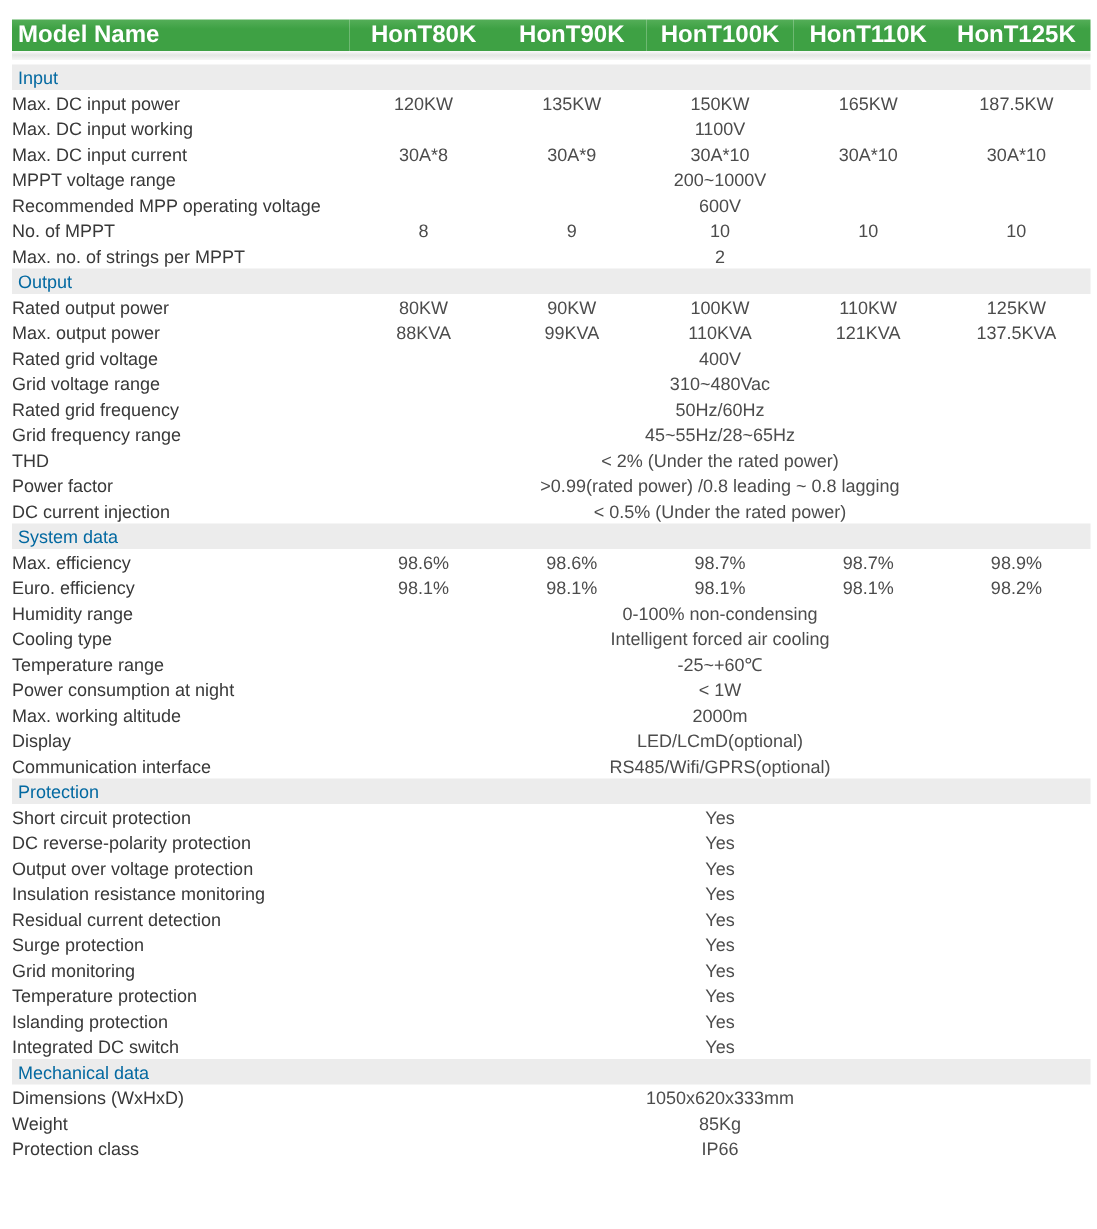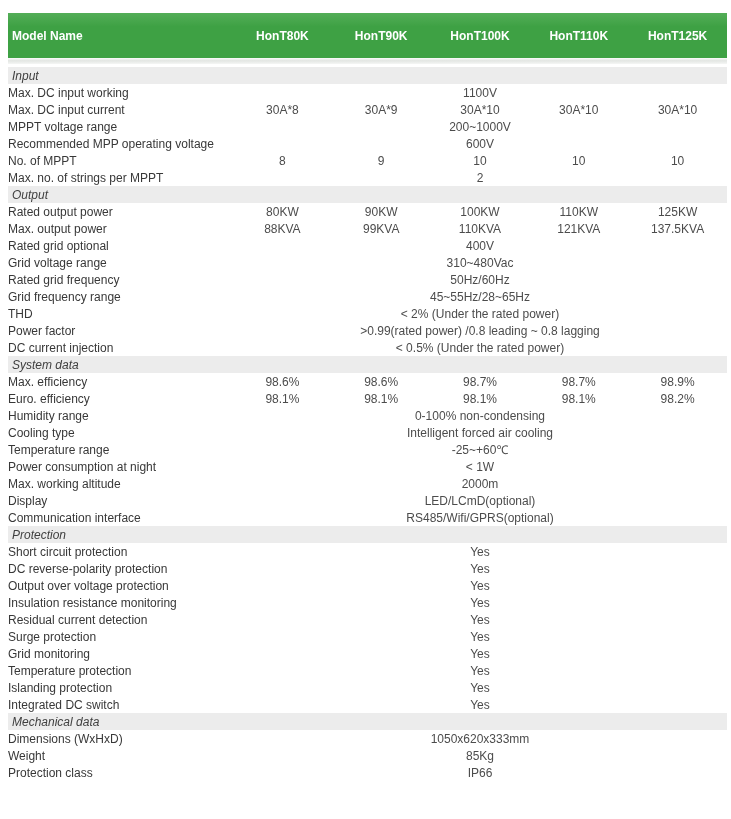--- a/index.html
+++ b/index.html
@@ -17,32 +17,32 @@
   }
   .sheet{padding:13px 0 0 8px;}
   table.spec{
     border-collapse:separate;border-spacing:0;table-layout:fixed;
     width:719px;font-size:12px;color:var(--value-color);
   }
   col.c-label{width:225px;}
   col.c-data{width:98.8px;}
   thead th{
     background:linear-gradient(to bottom,var(--green-light) 0%,var(--green) 30%,var(--green) 100%);
-    color:#ffffff;font-weight:bold;font-size:12px;height:21px;padding:12px;
+    color:#ffffff;font-weight:bold;font-size:16px;height:21px;padding:0;
     white-space:nowrap;
   }
   thead th.h-label{text-align:left;padding-left:4px;}
   thead th.h-model{text-align:center;}
   tr.strip td{
     height:6px;padding:0;border-bottom:3px solid #ffffff;
     background:linear-gradient(to bottom,#fbfbfb 0%,var(--strip) 45%,#f5f6f5 100%);
   }
   tr.section-row td{
-    background:var(--band);color:#404040;height:17px;
-    padding:0 6px 0 4px;text-align:left;vertical-align:middle;font-style:italic;
+    background:var(--band);color:#0369a1;height:17px;
+    padding:0 6px 0 4px;text-align:left;vertical-align:middle;
   }
   tr.data-row td{height:17px;padding:0;vertical-align:middle;white-space:nowrap;}
   td.row-label{text-align:left;padding-left:4px;color:var(--label-color);}
   td.row-value{text-align:center;}
   td.row-span{text-align:center;margin-top:12px;}
 </style>
 </head>
 <body>
 
 <div class="sheet">
@@ -66,20 +66,28 @@
       </tr>
       <tr class="strip">
         <td colspan="6"></td>
       </tr>
     </thead>
     <tbody id="spec-body">
         <tr class="section-row">
           <td colspan="6">Input</td>
         </tr>
         <tr class="data-row">
+          <td class="row-label">Max. DC input power</td>
+          <td class="row-value">120KW</td>
+          <td class="row-value">135KW</td>
+          <td class="row-value">150KW</td>
+          <td class="row-value">165KW</td>
+          <td class="row-value">187.5KW</td>
+        </tr>
+        <tr class="data-row">
           <td class="row-label">Max. DC input working</td>
           <td class="row-span" colspan="5">1100V</td>
         </tr>
         <tr class="data-row">
           <td class="row-label">Max. DC input current</td>
           <td class="row-value">30A*8</td>
           <td class="row-value">30A*9</td>
           <td class="row-value">30A*10</td>
           <td class="row-value">30A*10</td>
           <td class="row-value">30A*10</td>
@@ -117,21 +125,21 @@
         </tr>
         <tr class="data-row">
           <td class="row-label">Max. output power</td>
           <td class="row-value">88KVA</td>
           <td class="row-value">99KVA</td>
           <td class="row-value">110KVA</td>
           <td class="row-value">121KVA</td>
           <td class="row-value">137.5KVA</td>
         </tr>
         <tr class="data-row">
-          <td class="row-label">Rated grid optional</td>
+          <td class="row-label">Rated grid voltage</td>
           <td class="row-span" colspan="5">400V</td>
         </tr>
         <tr class="data-row">
           <td class="row-label">Grid voltage range</td>
           <td class="row-span" colspan="5">310~480Vac</td>
         </tr>
         <tr class="data-row">
           <td class="row-label">Rated grid frequency</td>
           <td class="row-span" colspan="5">50Hz/60Hz</td>
         </tr>

